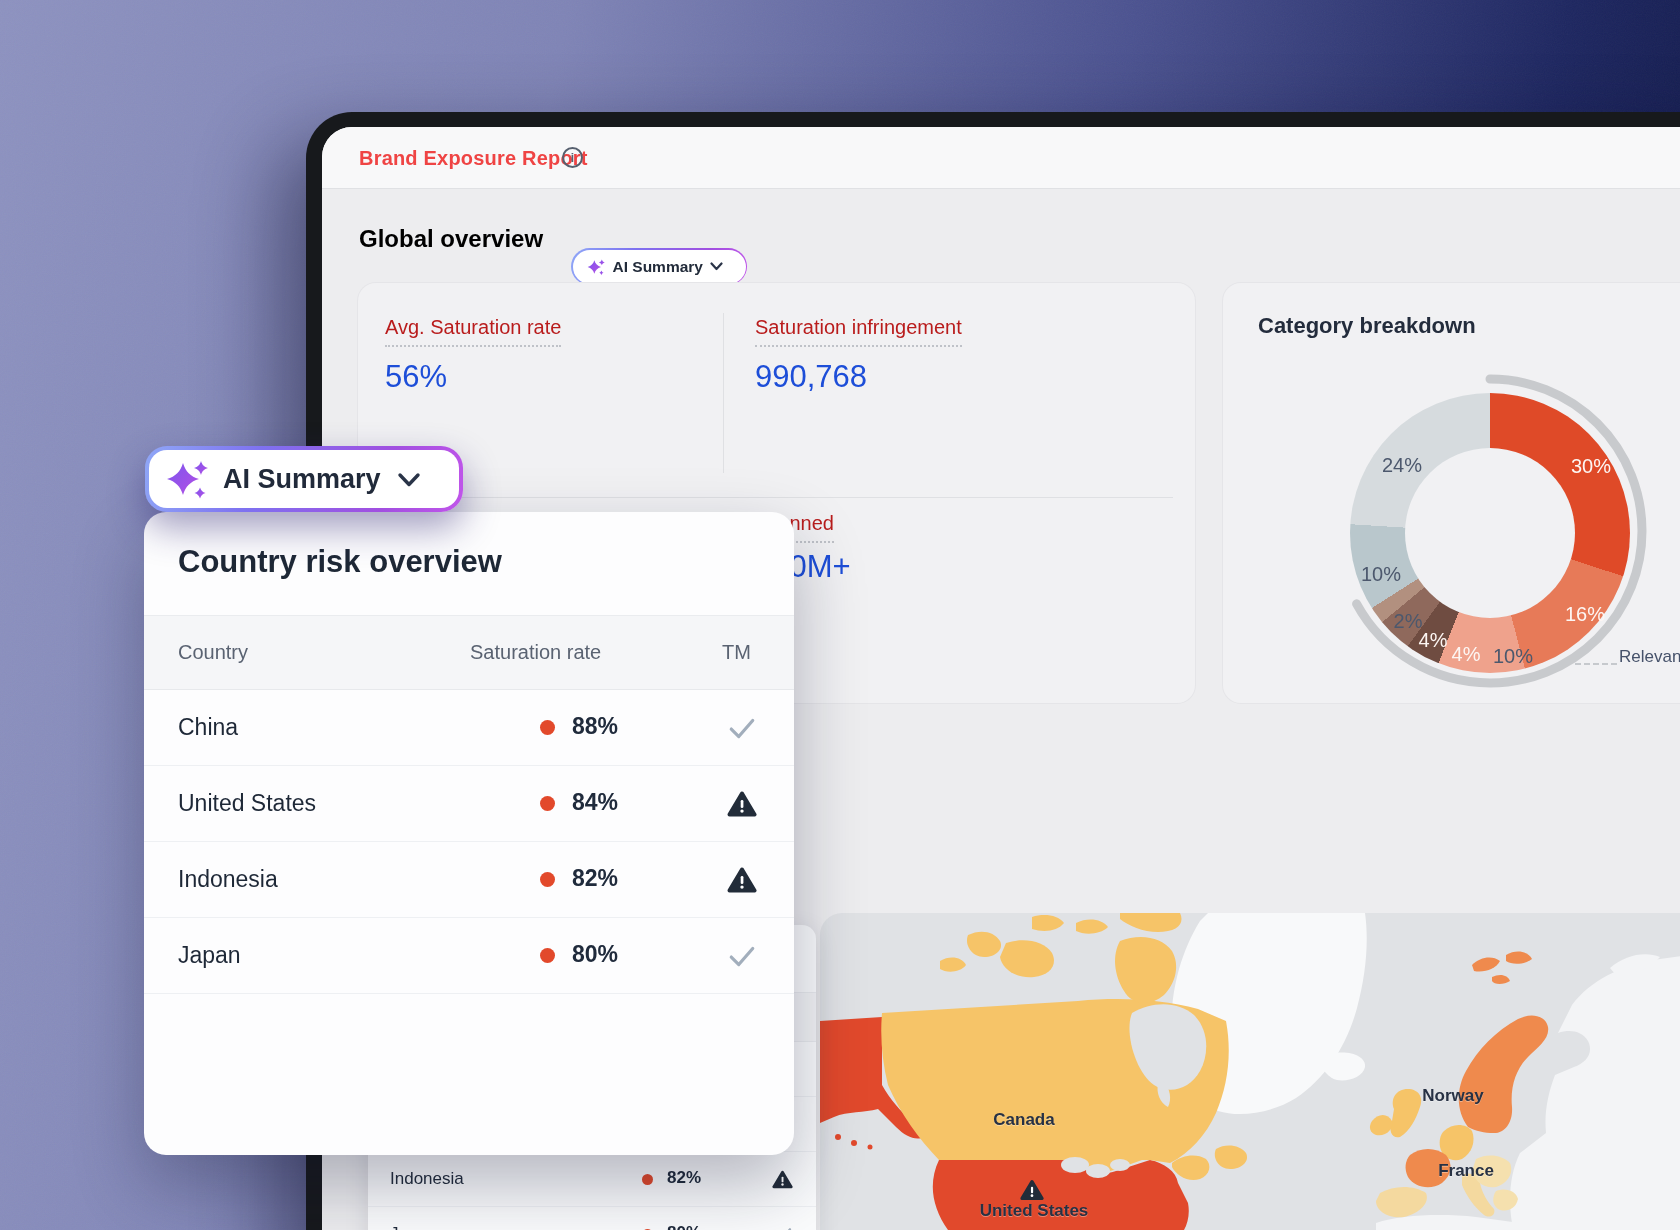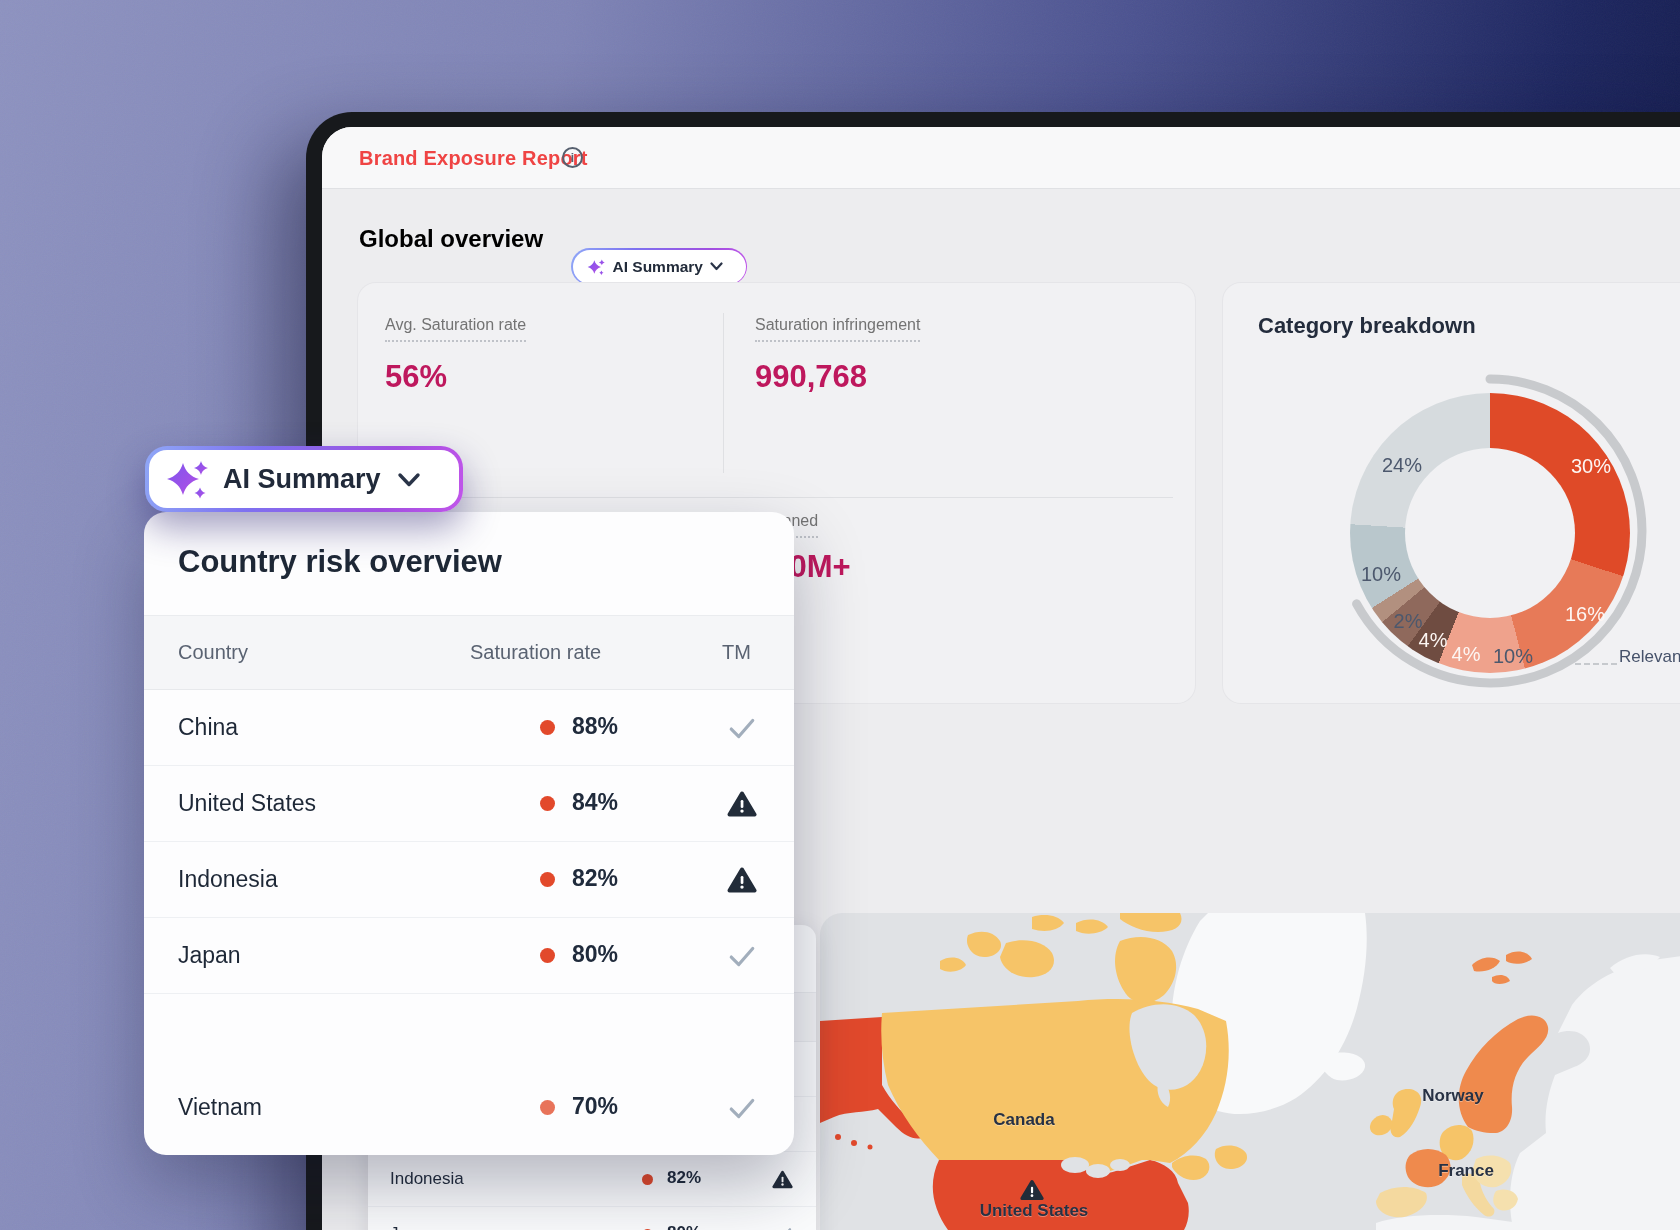--- a/index.html
+++ b/index.html
@@ -31,23 +31,23 @@
   .ai-btn-small .inner { gap:7px; padding:0 12px 0 13px; }
   .ai-btn-small .lbl { font-size:15.5px; font-weight:600; color:#222b3a; }
   .ai-float { position:absolute; left:145px; top:416px; width:318px; height:66px; border-radius:22px; padding:4px;
               box-shadow:0 16px 36px rgba(40,30,110,.42); z-index:40; }
   .ai-float .inner { gap:12px; padding:0 16px 0 14px; border-radius:18px; }
   .ai-float .lbl { font-size:27px; font-weight:600; color:#212a3a; }
 
   
   .card { position:absolute; background:#f1f1f3; border-radius:18px; box-shadow:0 0 0 1px #e5e5e8; }
   .stats-card { left:36px; top:156px; width:837px; height:420px; }
-  .stat-label { position:absolute; font-size:16px; color:#737373; padding-bottom:6px;
+  .stat-label { position:absolute; font-size:20px; color:#b91c1c; padding-bottom:6px;
                 border-bottom:2px dotted #bfc2c8; white-space:nowrap; }
-  .stat-value { position:absolute; font-size:31px; font-weight:700; color:#be185d; }
+  .stat-value { position:absolute; font-size:31px; font-weight:400; color:#1d4ed8; }
   .vdiv { position:absolute; left:365px; top:30px; width:1px; height:160px; background:#dfe0e3; }
   .hdiv { position:absolute; left:22px; right:22px; top:214px; height:1px; background:#dfe0e3; }
 
   .cat-card { left:901px; top:156px; width:500px; height:420px; }
   .cat-title { position:absolute; left:35px; top:30px; font-size:22px; font-weight:600; color:#232c3c; }
   .arc-svg { position:absolute; left:97px; top:78px; }
   .donut { position:absolute; left:127px; top:110px; width:280px; height:280px; border-radius:50%;
            background:conic-gradient(#df4a28 0 108deg,#e77a58 0 165.6deg,#efa28c 0 201.6deg,
                       #6f4c41 0 216deg,#8f695c 0 230.4deg,#b2907f 0 237.6deg,
                       #b9c7cc 0 273.6deg,#d6dbde 0 360deg); }
@@ -309,28 +309,20 @@
         </svg>
     </div>
     <div class="pop-row" style="top:406px;">
       <span class="country">Japan</span>
       <span class="dot"></span>
       <span class="rate">80%</span>
       <svg class="tm" viewBox="0 0 28 24">
           <polyline points="4,13 11,20 24,5" fill="none" stroke="#a2aebc" stroke-width="3" stroke-linecap="round" stroke-linejoin="round"></polyline>
         </svg>
     </div>
-    <div class="pop-row" style="top:558px; border-bottom:none;">
-      <span class="country">Vietnam</span>
-      <span class="dot soft"></span>
-      <span class="rate">70%</span>
-      <svg class="tm" viewBox="0 0 28 24">
-          <polyline points="4,13 11,20 24,5" fill="none" stroke="#a2aebc" stroke-width="3" stroke-linecap="round" stroke-linejoin="round"></polyline>
-        </svg>
-    </div>
   </div>
 
   <div class="pill ai-float">
     <div class="inner">
       <svg width="48" height="48" viewBox="0 0 48 48">
         <defs>
             <linearGradient id="g2" x1="0" y1="0" x2="1" y2="1">
           <stop offset="0" stop-color="#7d55ee"></stop>
               <stop offset="1" stop-color="#b44fe4"></stop>
             </linearGradient>

